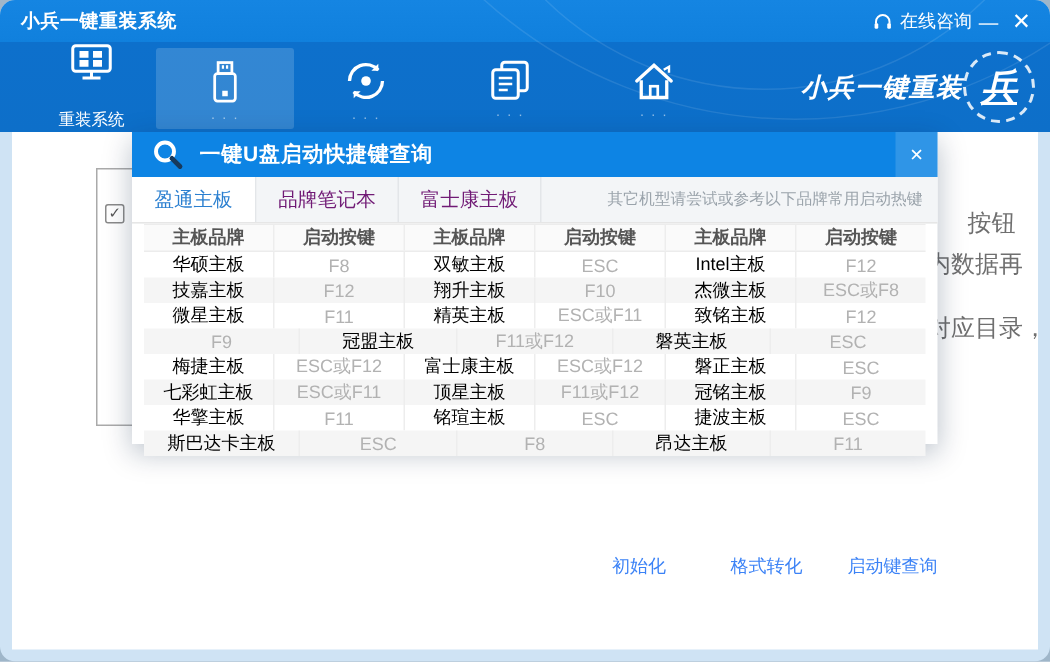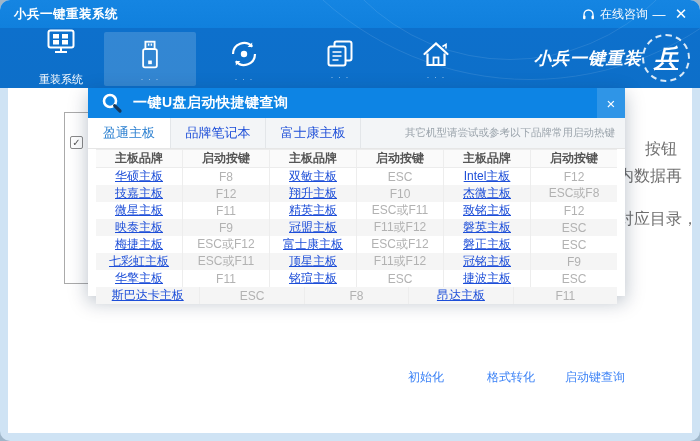--- a/index.html
+++ b/index.html
@@ -64,35 +64,35 @@
            box-shadow:0 6px 18px rgba(0,30,60,.28); display:flex; flex-direction:column; }
   .modal-header { height:30px; background:#0d84e4; display:flex; align-items:center; position:relative; flex:none; }
   .modal-title { color:#fff; font-size:14px; font-weight:bold; margin-left:10px; letter-spacing:.5px; }
   .mag { margin-left:13px; }
   .modal-close { position:absolute; right:0; top:0; width:28px; height:30px; background:rgba(255,255,255,.14);
                  display:flex; align-items:center; justify-content:center; color:#fff; font-size:15px; cursor:pointer; }
 
   .tabbar { height:31px; background:#f3f5f7; display:flex; align-items:stretch;
             border-bottom:1px solid #e6e6e6; flex:none; }
   .tab { width:95px; display:flex; align-items:center; justify-content:center; font-size:13px;
-         color:#1d4ed8; cursor:pointer; border-right:1px solid #e3e6e9; }
+         color:#701a75; cursor:pointer; border-right:1px solid #e3e6e9; }
   .tab.active { width:83px; background:#fff; color:#2a7fd0; }
   .tab-hint { flex:1; display:flex; align-items:center; justify-content:flex-end; padding-right:10px;
               font-size:10.5px; color:#9aa3ab; }
 
   .tablewrap { flex:1; margin:0 8px 6px 8px; display:flex; flex-direction:column; }
   .trow { flex:1; display:flex; }
   .trow.head { background:#fafafa; border-top:1px solid #ececec; border-bottom:1px solid #ececec;text-align:right; }
   .trow.even { background:#f5f5f5; }
   .trow.odd  { background:#fff; }
   .tcell { flex:1; display:flex; align-items:center; justify-content:center; font-size:12px;
            border-right:1px solid #ededed; white-space:nowrap; overflow:hidden; }
   .trow .tcell:last-child { border-right:none; }
   .tcell.th { color:#555; font-weight:bold; font-size:12px; }
-  .tcell.brand { color:#1d4ed8;text-decoration:underline; }
+  .tcell.brand { color:#000000; }
   .tcell.key { color:#b2b2b2; }
 
   svg { display:block; }
 </style>
 </head>
 <body>
 
 <div class="window">
 
   <div class="bluezone">
@@ -238,21 +238,20 @@
         </div>
         <div class="trow odd">
           <div class="tcell brand">微星主板</div>
           <div class="tcell key">F11</div>
           <div class="tcell brand">精英主板</div>
           <div class="tcell key">ESC或F11</div>
           <div class="tcell brand">致铭主板</div>
           <div class="tcell key">F12</div>
         </div>
         <div class="trow even">
-          <div class="tcell brand">映泰主板</div>
           <div class="tcell key">F9</div>
           <div class="tcell brand">冠盟主板</div>
           <div class="tcell key">F11或F12</div>
           <div class="tcell brand">磐英主板</div>
           <div class="tcell key">ESC</div>
         </div>
         <div class="trow odd">
           <div class="tcell brand">梅捷主板</div>
           <div class="tcell key">ESC或F12</div>
           <div class="tcell brand">富士康主板</div>

